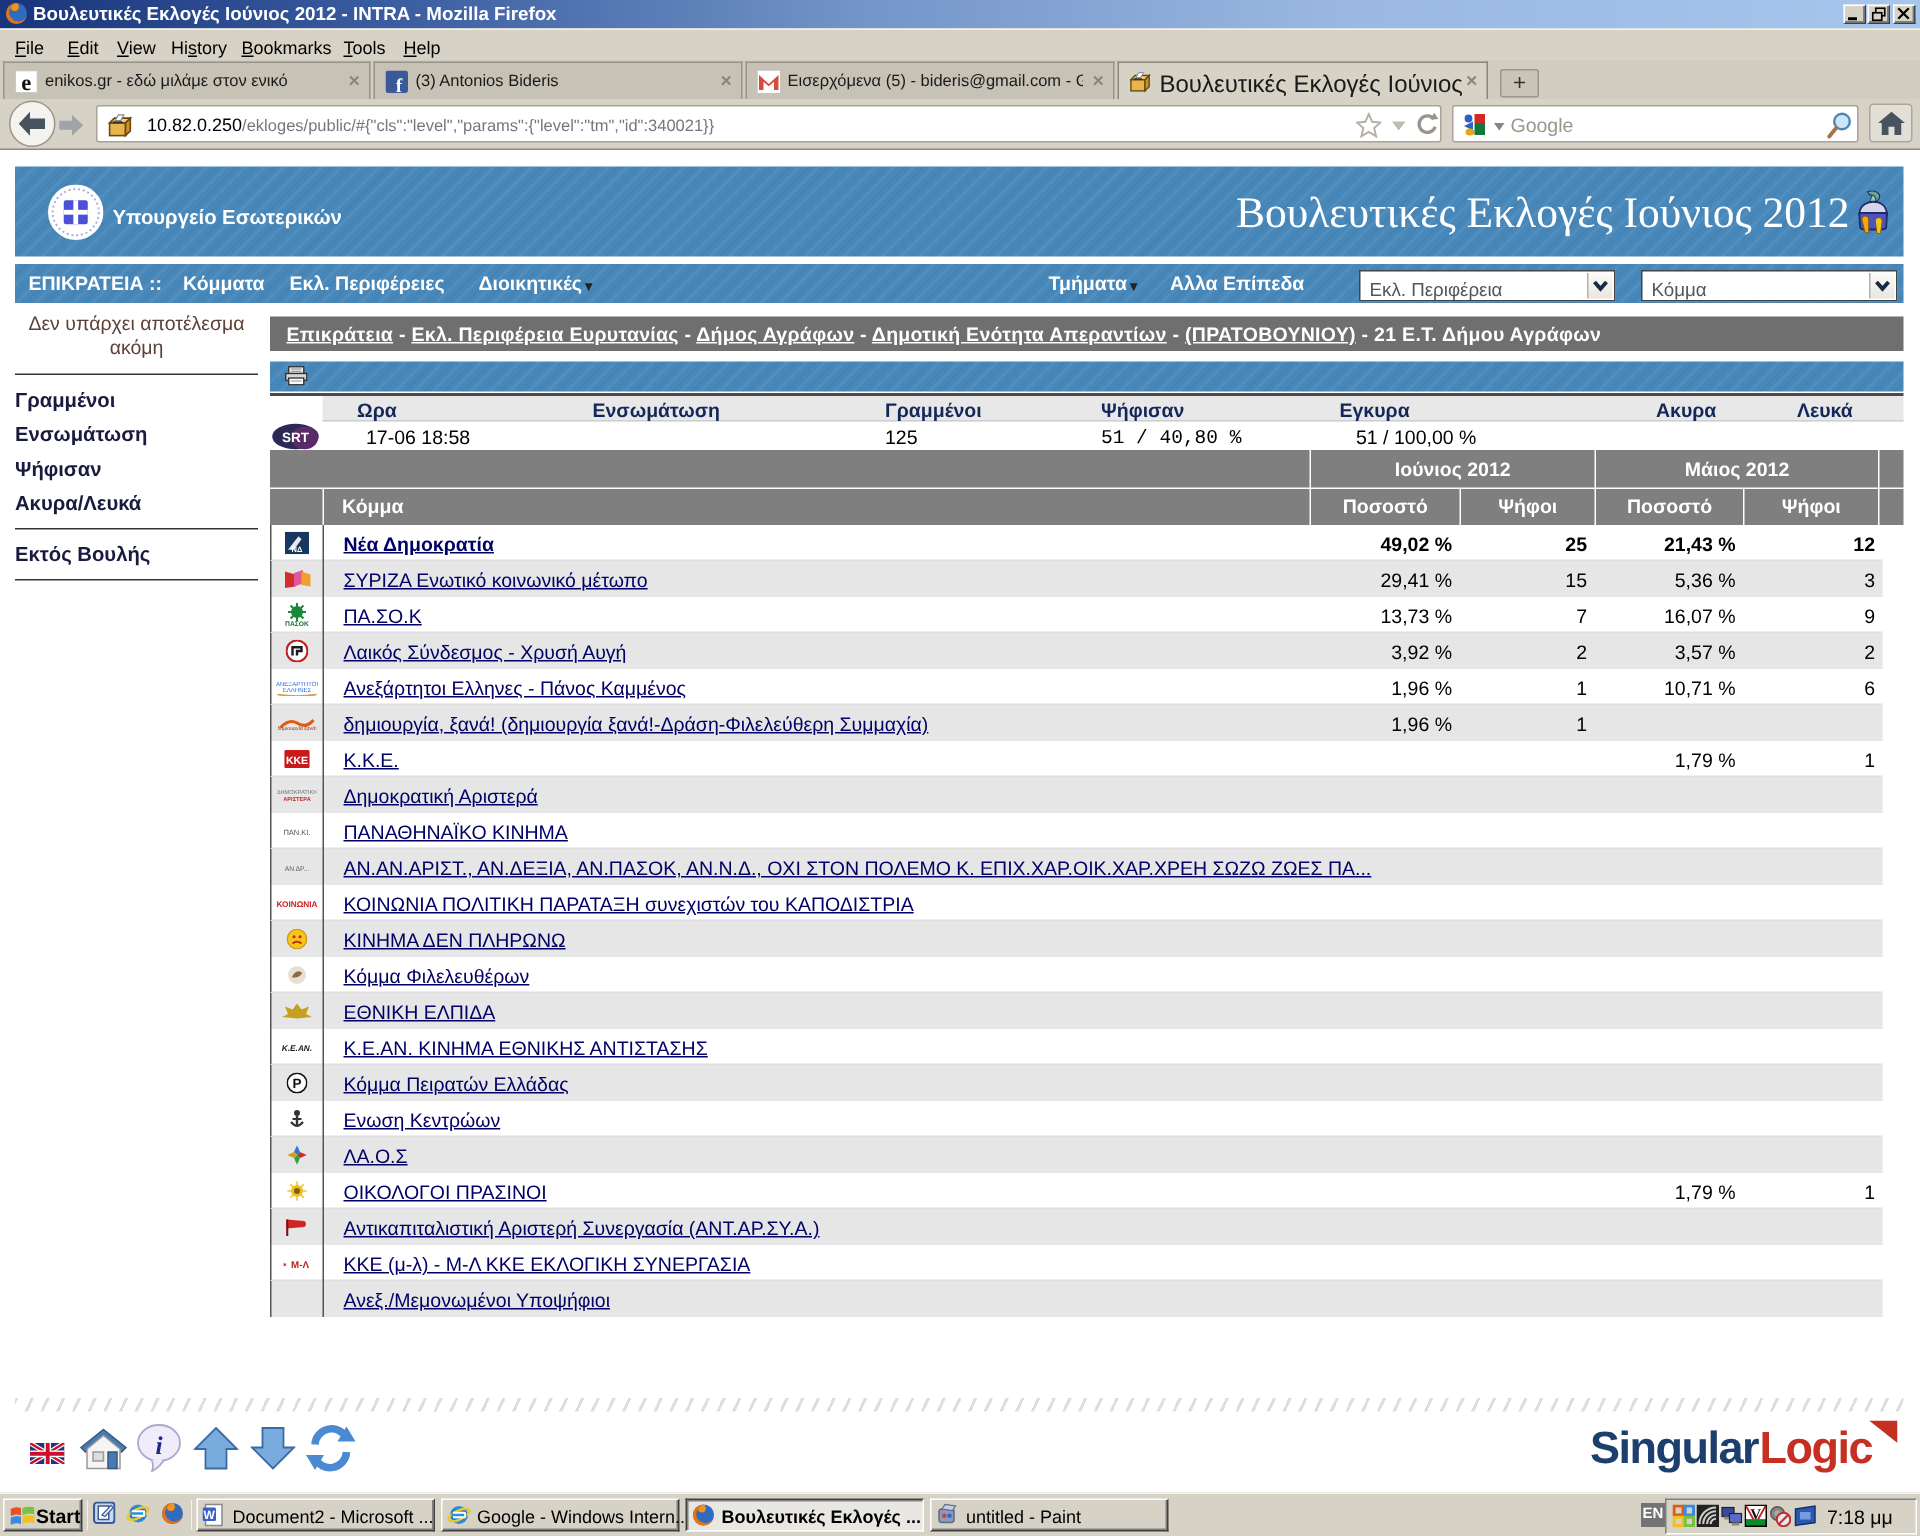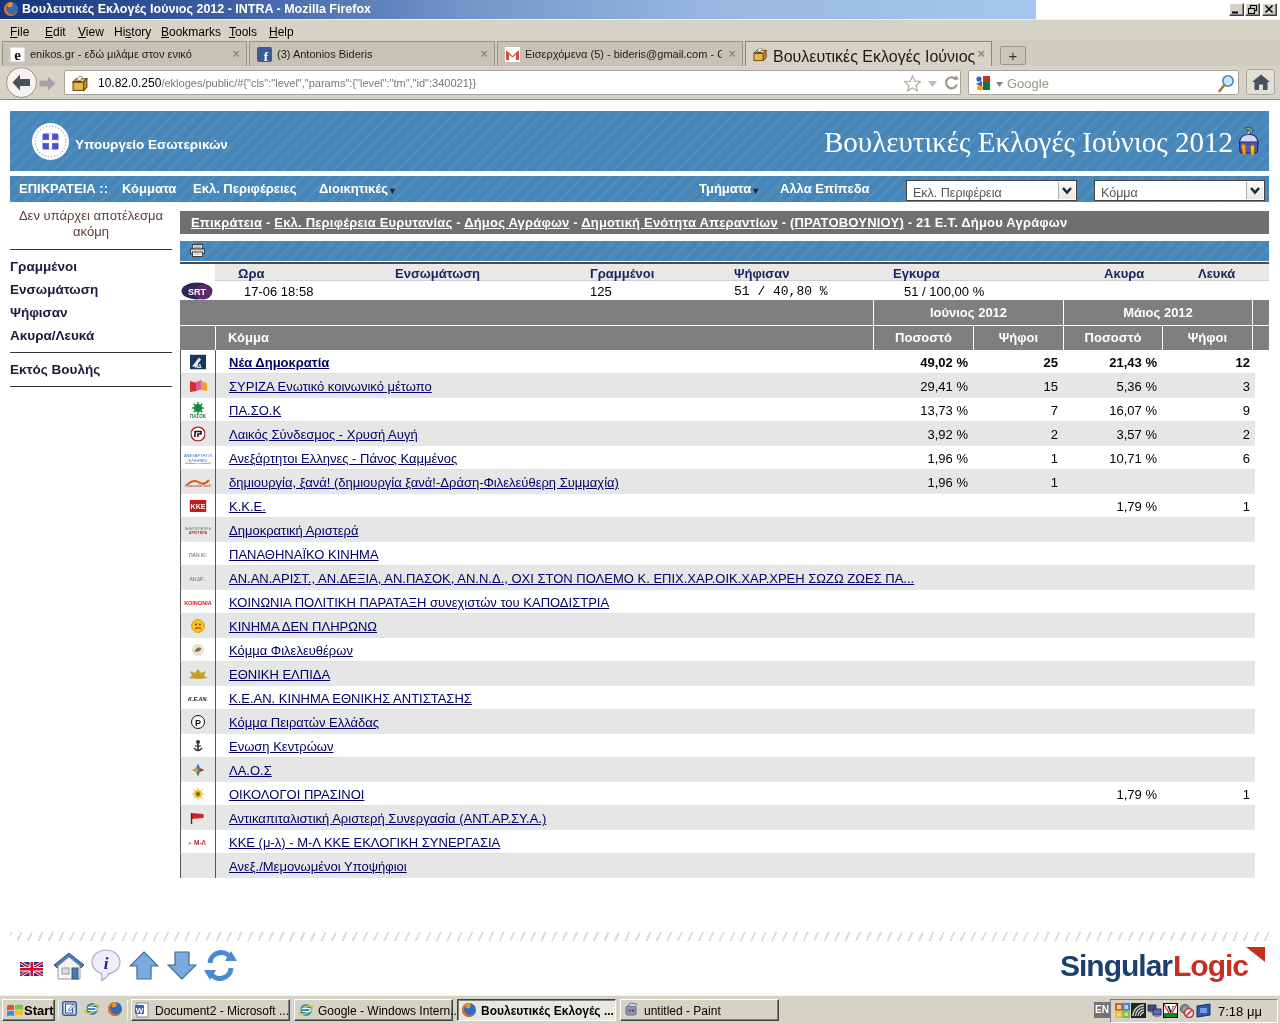--- a/index.html
+++ b/index.html
@@ -1,21 +1,21 @@
 <!DOCTYPE html>
 <html><head>
 <meta charset="utf-8">
 <style>
 * { margin:0; padding:0; box-sizing:border-box; }
 html,body { width:1280px; height:1024px; overflow:hidden; }
 body { font-family:"Liberation Sans", sans-serif; background:#fff; position:relative; }
 .abs { position:absolute; }
 
 
-#titlebar { position:absolute; left:0; top:0; width:1036px; height:19px;
+#titlebar { position:absolute; left:0; top:0; width:1280px; height:19px;
   background:linear-gradient(90deg,#18347a 0%,#3a5ca0 20%,#7395c8 45%,#9ab8e2 70%,#a6c6ee 100%);text-decoration:underline; }
 #titlebar .ttext { position:absolute; left:22px; top:2px; color:#fff; font-size:12.5px; font-weight:bold; letter-spacing:0px; }
 .winbtn { position:absolute; top:3px; width:15px; height:13px; background:#d6d2c6;
   border-top:1px solid #fff; border-left:1px solid #fff; border-right:1px solid #404040; border-bottom:1px solid #404040;
   box-shadow:inset -1px -1px 0 #808080; font-size:9px; text-align:center; line-height:11px; color:#000; }
 
 
 #menubar { position:absolute; left:0; top:19px; width:1280px; height:21px; background:#d6d2c6; border-top:1px solid #f1efe9; }
 #menubar span { position:absolute; top:5px; font-size:12px; color:#000; }
 #menubar u { text-decoration:underline; }

